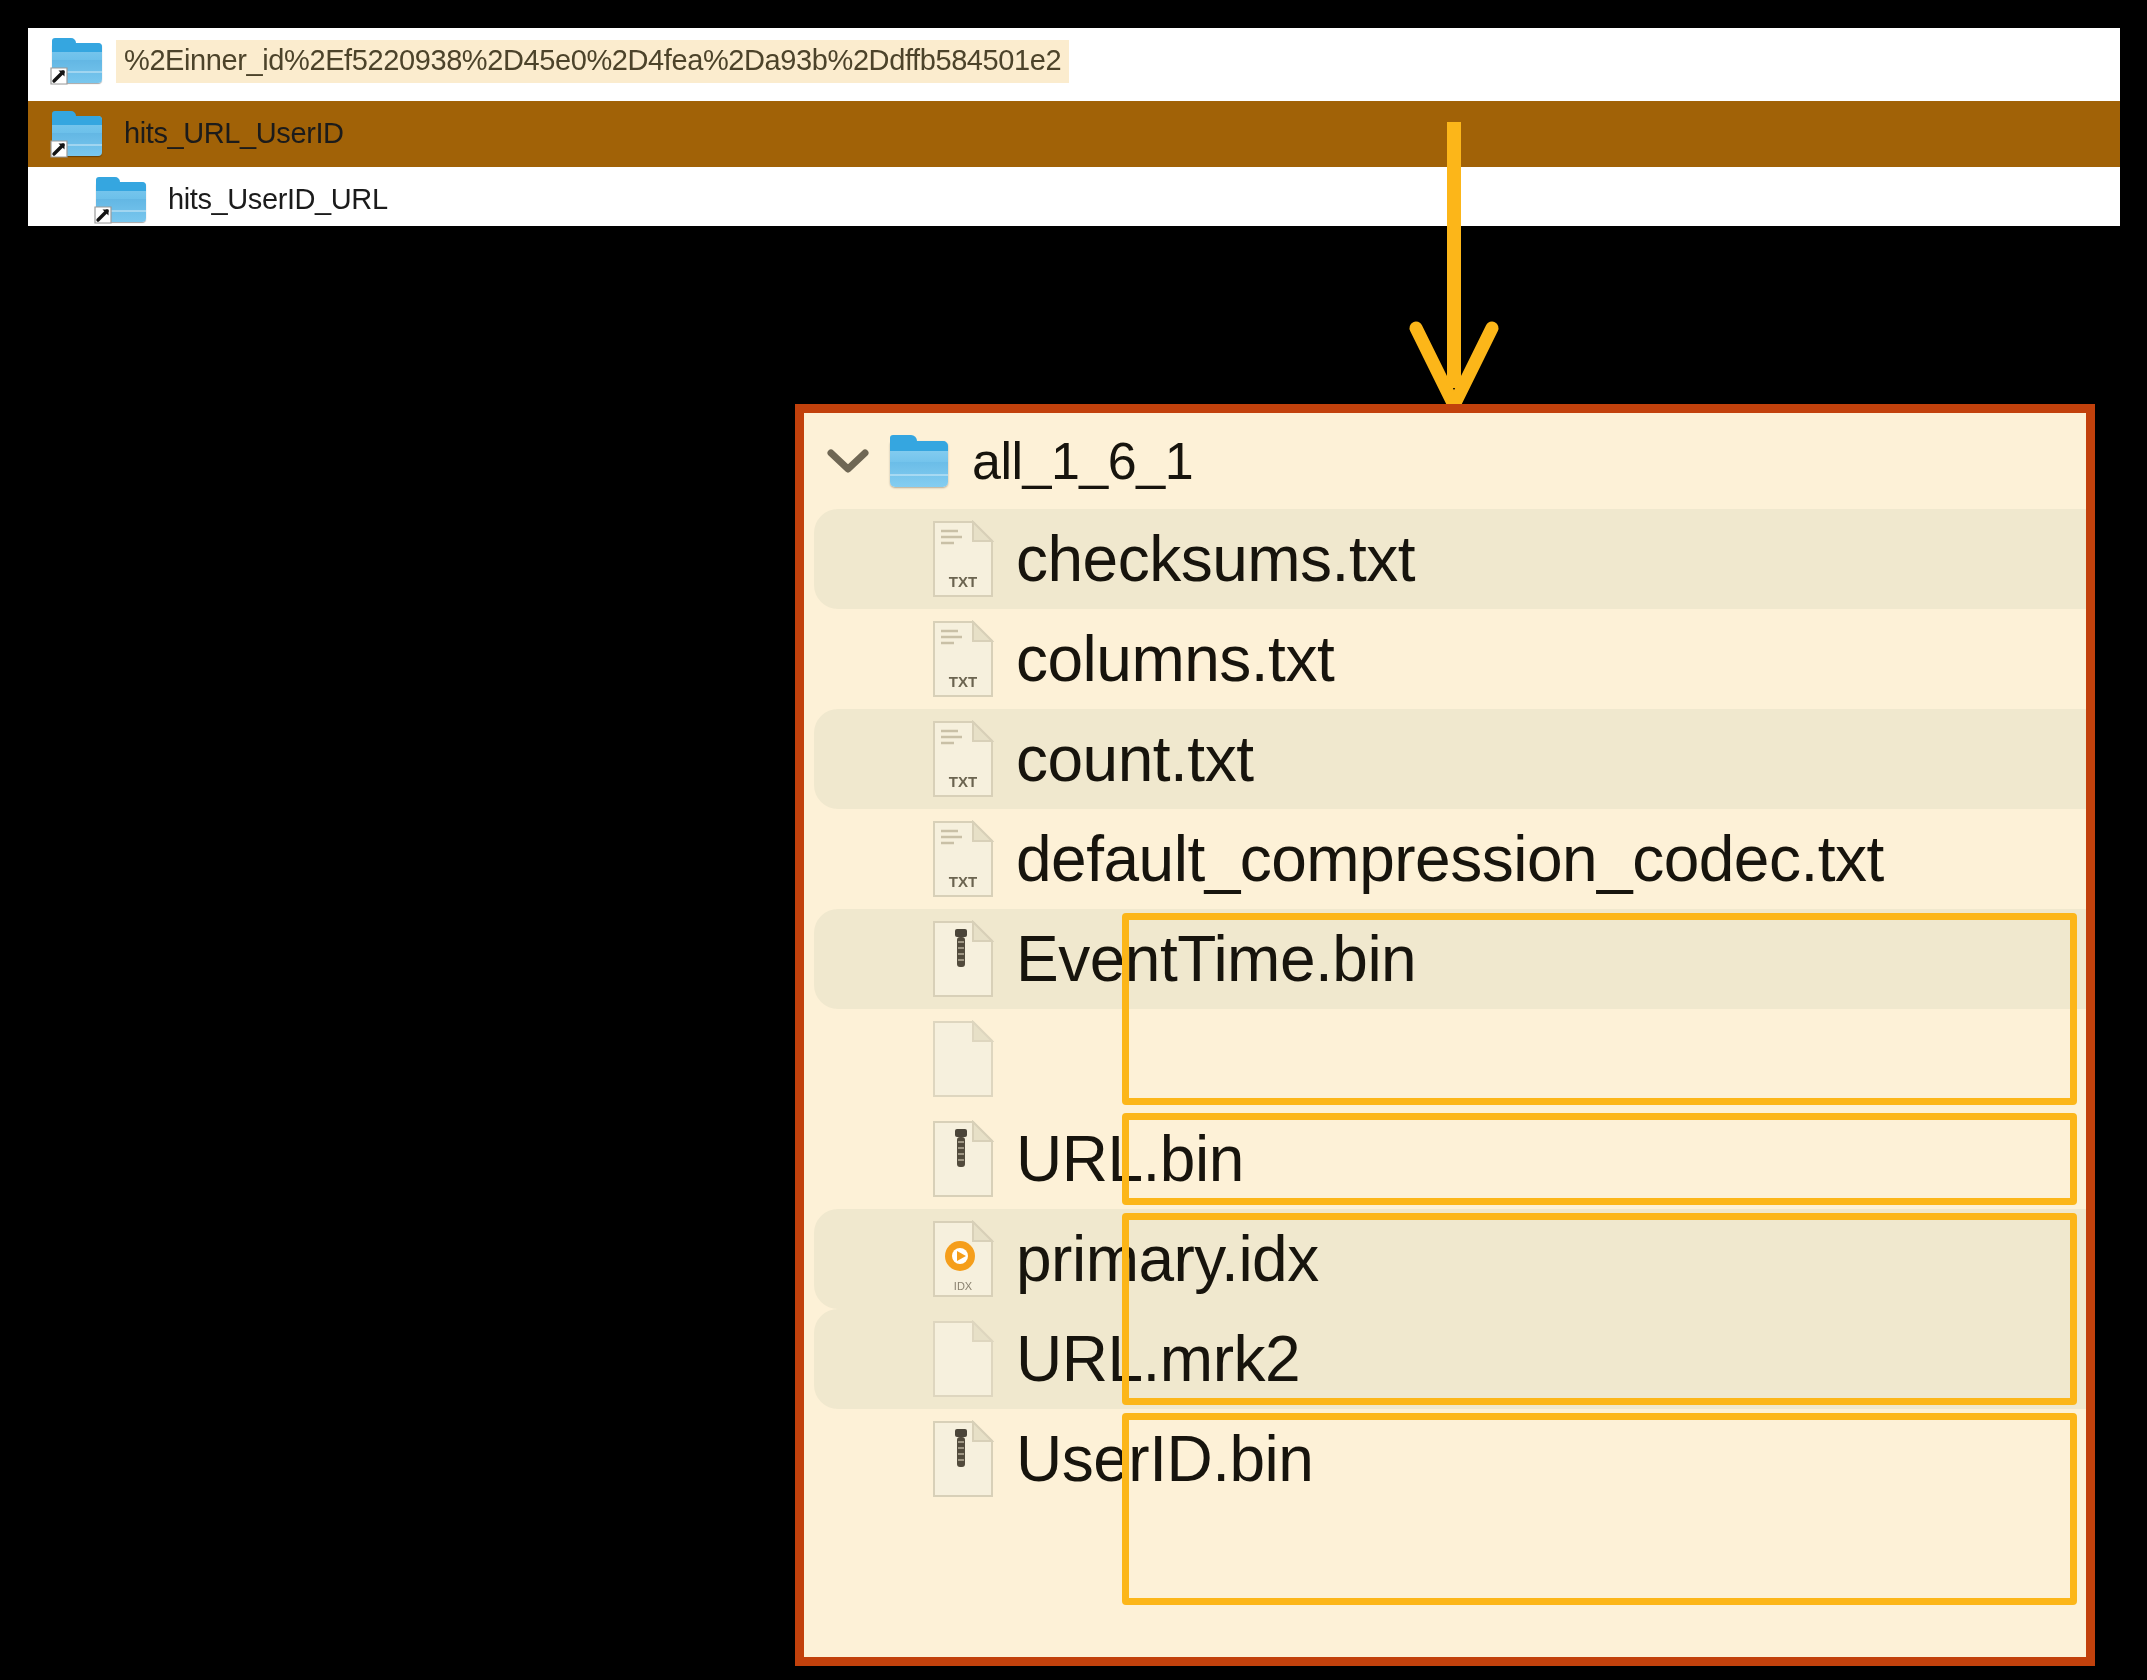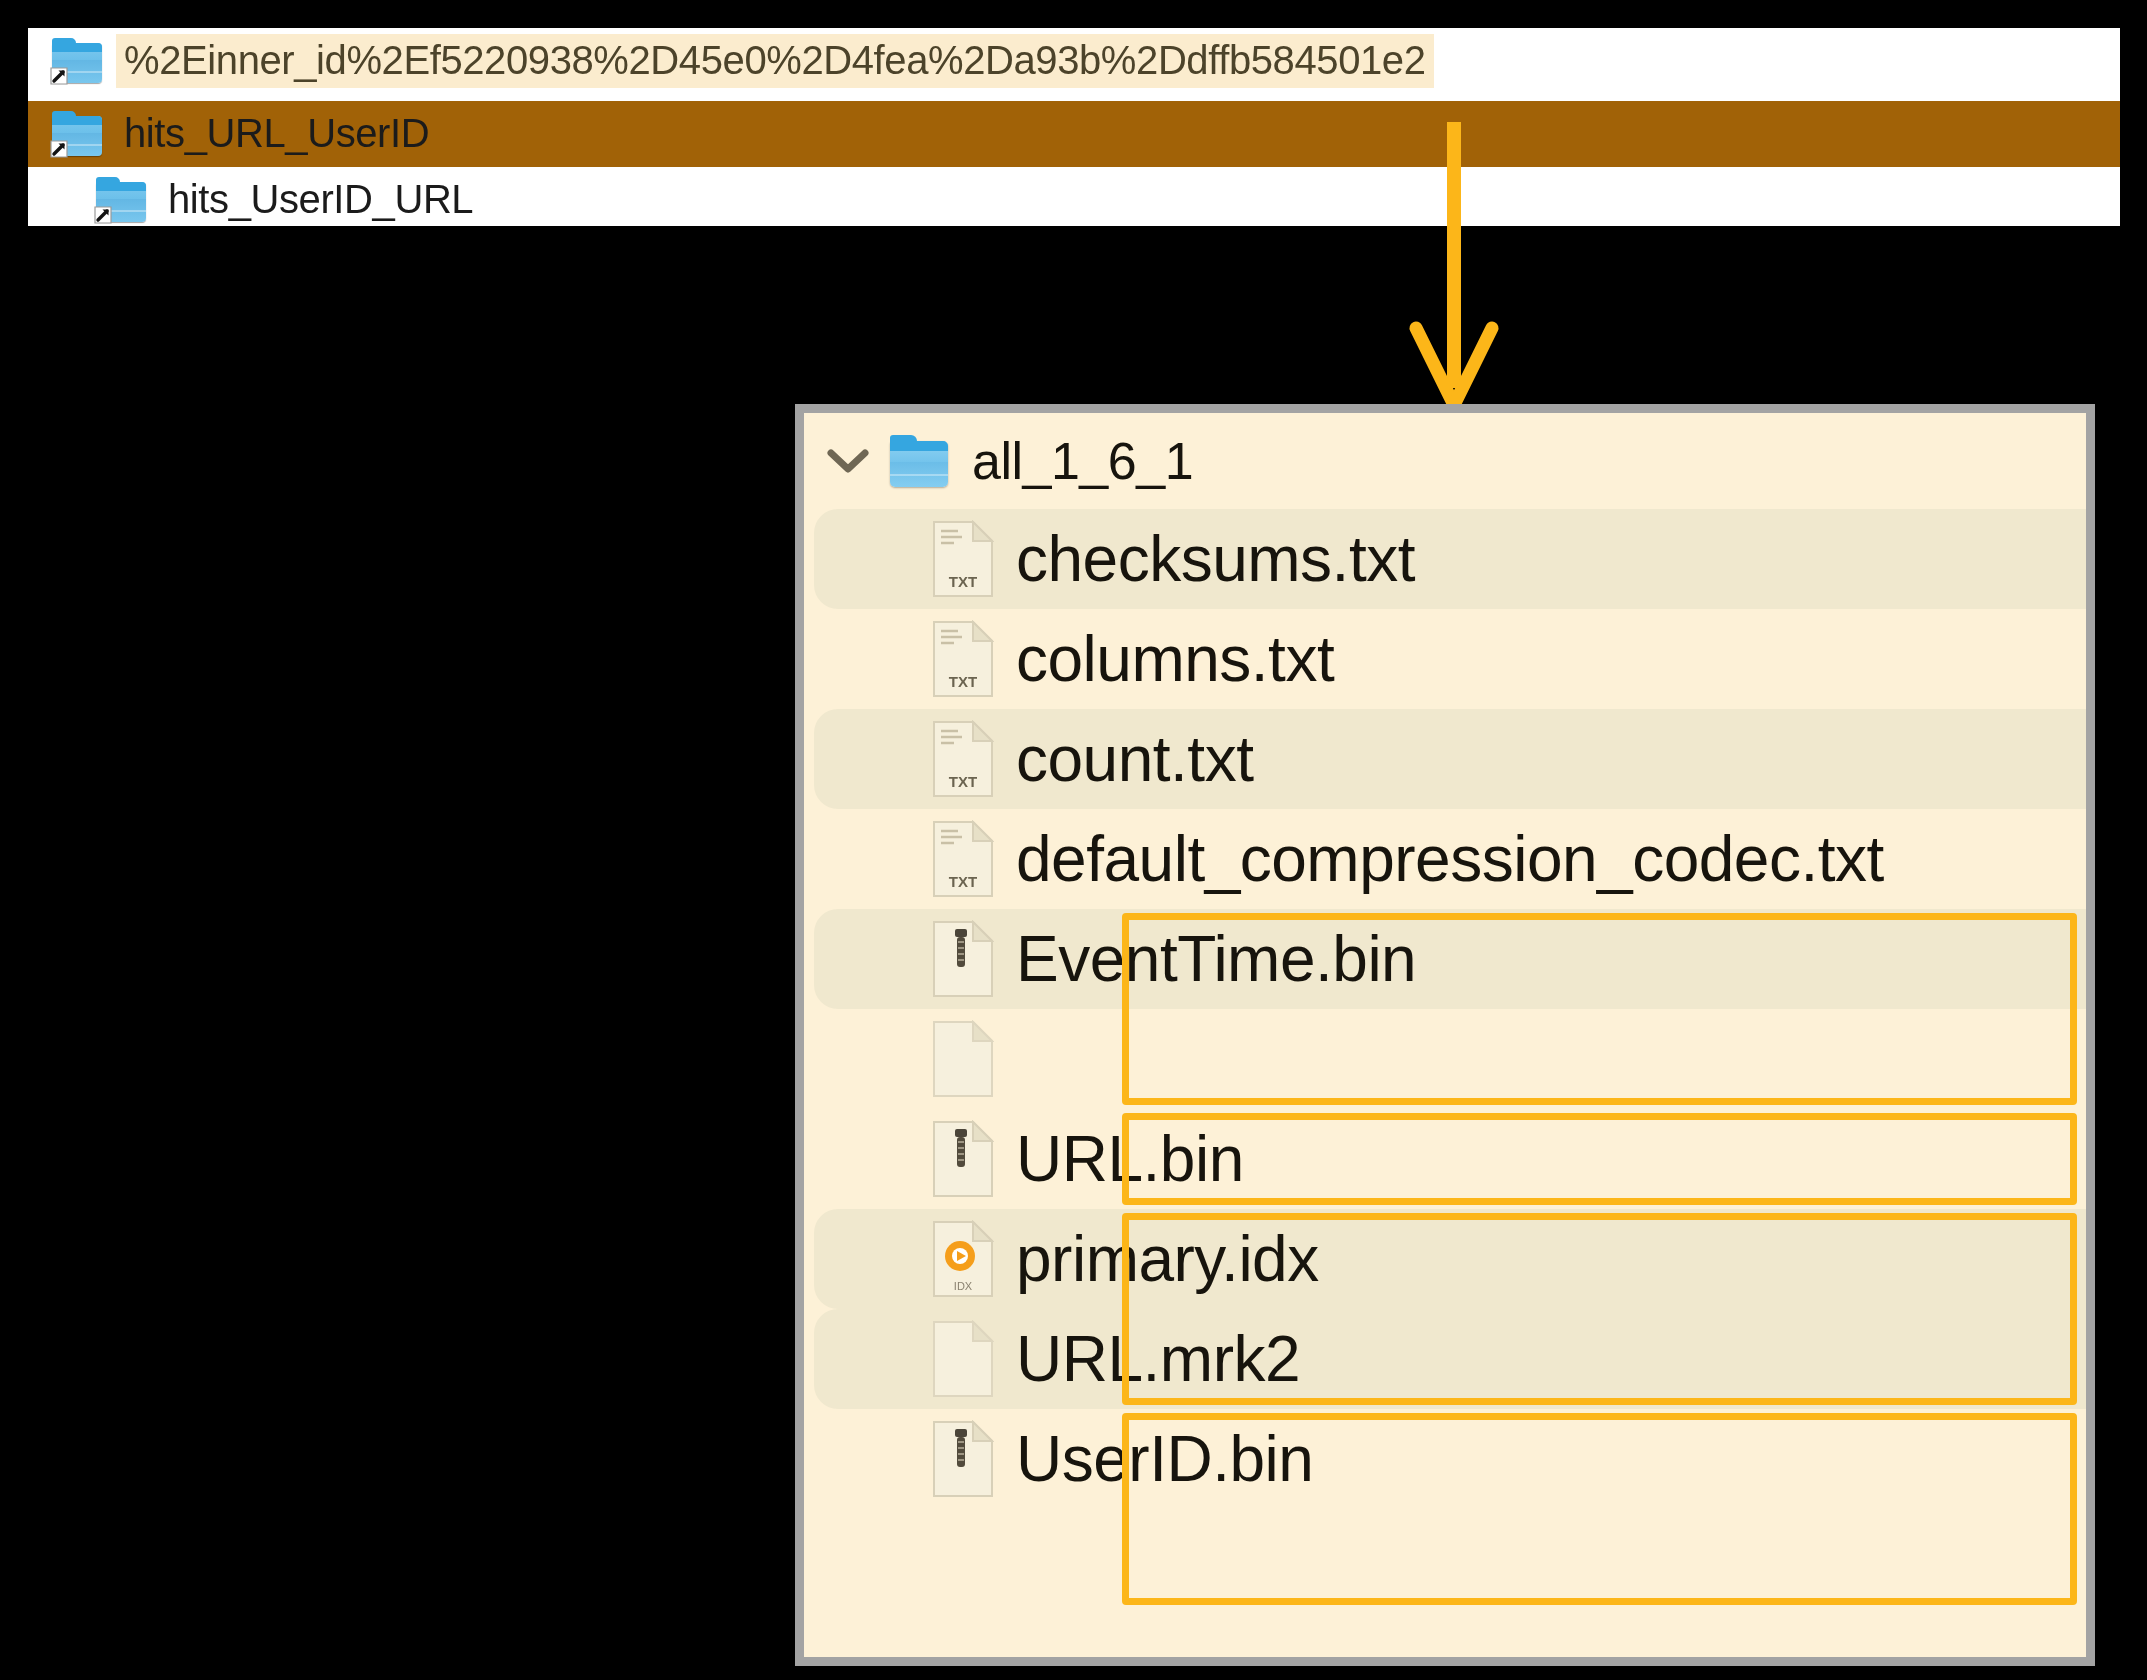--- a/index.html
+++ b/index.html
@@ -32,21 +32,21 @@
     align-items: center;
     height: 66px;
     box-sizing: border-box;
     padding-left: 22px;
   }
   .link-row.sel   { background: transparent; }
   .link-row.alt   { background: #a16207; margin-top: 7px; }
   .link-row.plain { background: #ffffff; margin-left: 44px; }
 
   .link-label {
-    font-size: 40px;
+    font-size: 29px;
     line-height: 1;
     letter-spacing: -0.4px;
     color: #1b1b1b;
     white-space: nowrap;
     padding: 6px 8px 8px 8px;
     display: inline-block;
   }
   .link-row.sel .link-label {
     background: #fbecce;
     color: #4c432a;
@@ -105,21 +105,21 @@
   }
 
   
   #part-panel {
     position: absolute;
     left: 795px;
     top: 404px;
     width: 1300px;
     height: 1262px;
     box-sizing: border-box;
-    border: 9px solid #a3a3a3;
+    border: 9px solid #c2410c;
     background: #fdf1d7;
     overflow: hidden;
   }
 
   .tree-root {
     display: flex;
     align-items: center;
     height: 96px;
     padding-left: 20px;
     box-sizing: border-box;

